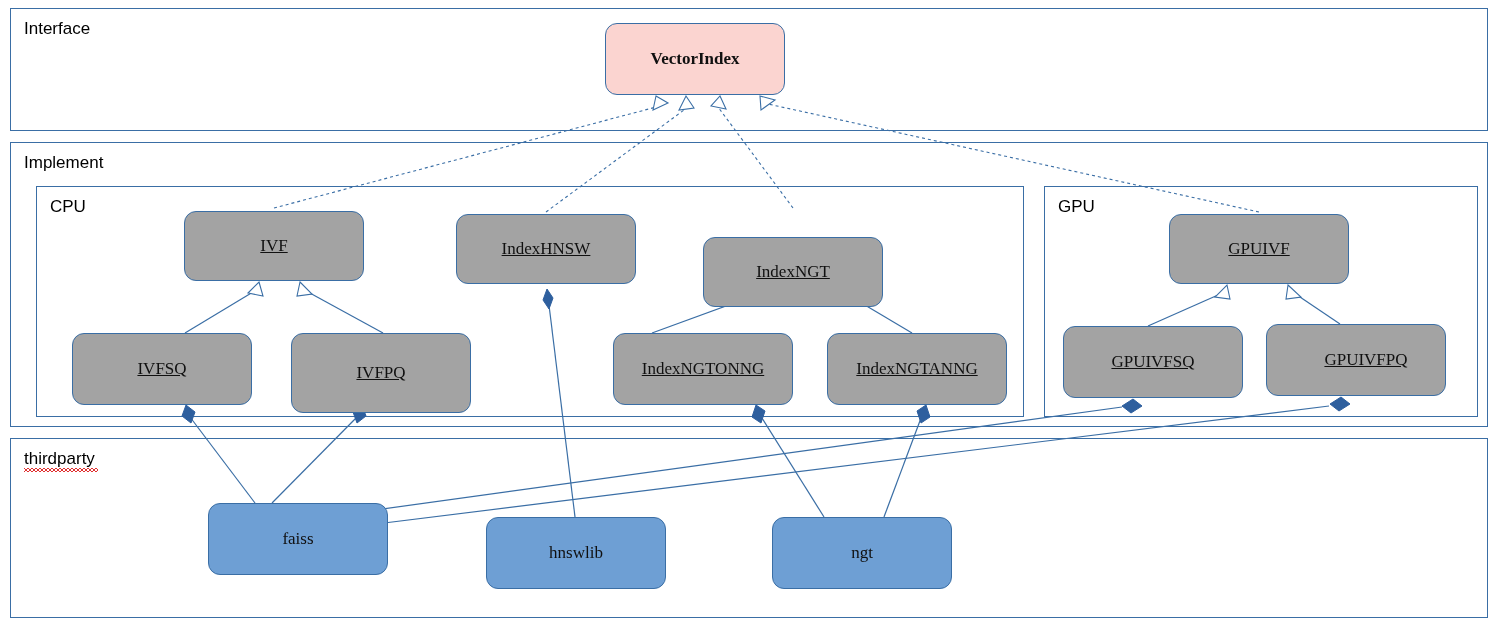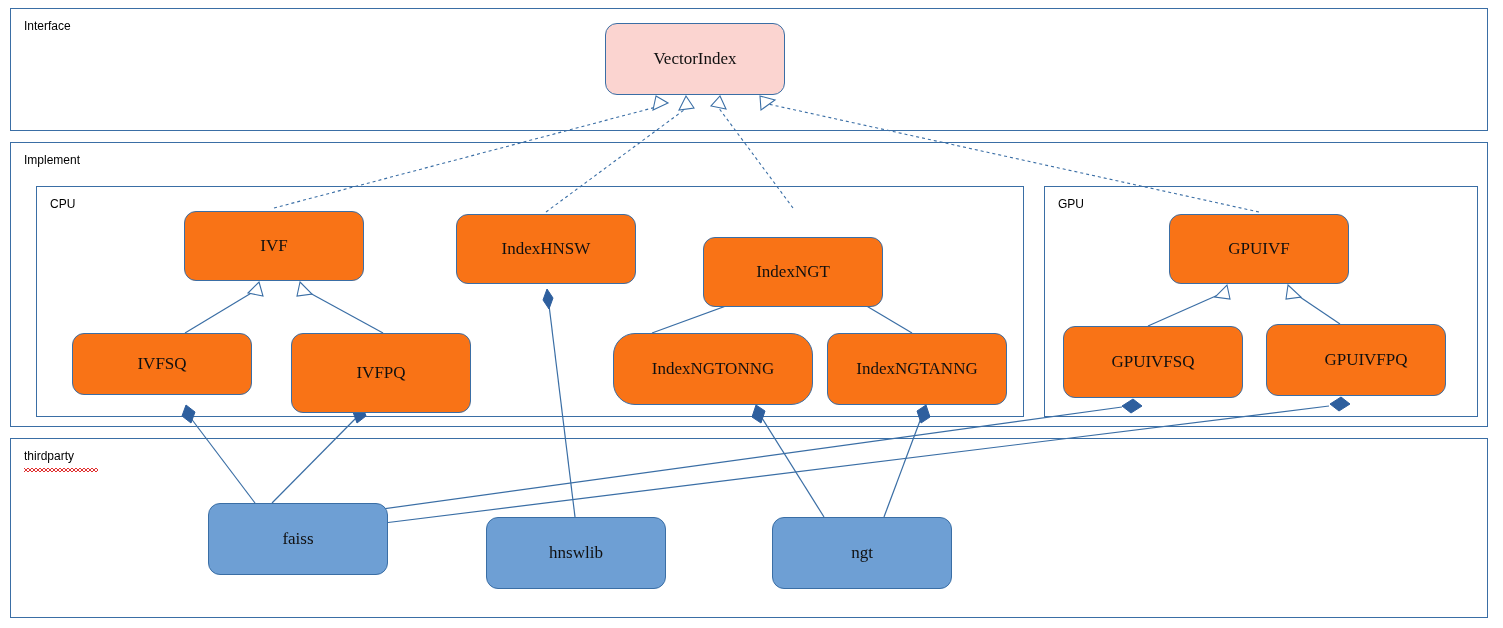--- a/index.html
+++ b/index.html
@@ -17,21 +17,21 @@
   }
   .container-box {
     position: absolute;
     box-sizing: border-box;
     border: 1px solid #3a6ea5;
     background: transparent;
   }
   .container-label {
     position: absolute;
     font-family: "Liberation Sans", sans-serif;
-    font-size: 12px;
+    font-size: 17px;
     color: #000000;
     white-space: nowrap;
     text-align: center;
   }
   .container-label.misspelled {
     text-decoration-color: #000;
     text-decoration-thickness: 1px;
   }
   .squiggle {
     position: absolute;
@@ -49,23 +49,23 @@
     border-radius: 12px;
     display: flex;
     align-items: center;
     justify-content: center;
     font-size: 17px;
     color: #101010;
     text-align: center;
     line-height: 1.1;
     z-index: 5;
   }
-  .node.green  { background: #f97316; }
+  .node.green  { background: #a3a3a3; text-decoration: underline; }
   .node.blue   { background: #6e9fd4; }
-  .node.pink   { background: #fbd4d0; }
+  .node.pink   { background: #fbd4d0; font-weight: bold; }
   svg.edges {
     position: absolute;
     left: 0;
     top: 0;
     width: 1503px;
     height: 628px;
     z-index: 2;
     pointer-events: none;
   }
   .edge-solid {
@@ -192,27 +192,27 @@
       </div>
       <div class="node green" style="left: 456px; top: 214px; width: 180px; height: 70px;">
         <span>IndexHNSW</span>
       </div>
       <div class="node green" style="left: 703px; top: 211px; width: 180px; height: 70px; margin-top: 26px;">
         <span>IndexNGT</span>
       </div>
       <div class="node green" style="left: 1169px; top: 214px; width: 180px; height: 70px;">
         <span>GPUIVF</span>
       </div>
-      <div class="node green" style="left: 72px; top: 333px; width: 180px; height: 62px;">
+      <div class="node green" style="left: 72px; top: 333px; width: 180px; height: 72px;">
         <span>IVFSQ</span>
       </div>
       <div class="node green" style="left: 291px; top: 333px; width: 180px; height: 80px;">
         <span>IVFPQ</span>
       </div>
-      <div class="node green" style="left: 613px; top: 333px; width: 200px; height: 72px; border-radius: 22px;">
+      <div class="node green" style="left: 613px; top: 333px; width: 180px; height: 72px;">
         <span>IndexNGTONNG</span>
       </div>
       <div class="node green" style="left: 827px; top: 333px; width: 180px; height: 72px;">
         <span>IndexNGTANNG</span>
       </div>
       <div class="node green" style="left: 1063px; top: 326px; width: 180px; height: 72px;">
         <span>GPUIVFSQ</span>
       </div>
       <div class="node green" style="left: 1266px; top: 324px; width: 180px; height: 72px; padding-left: 20px;">
         <span>GPUIVFPQ</span>

